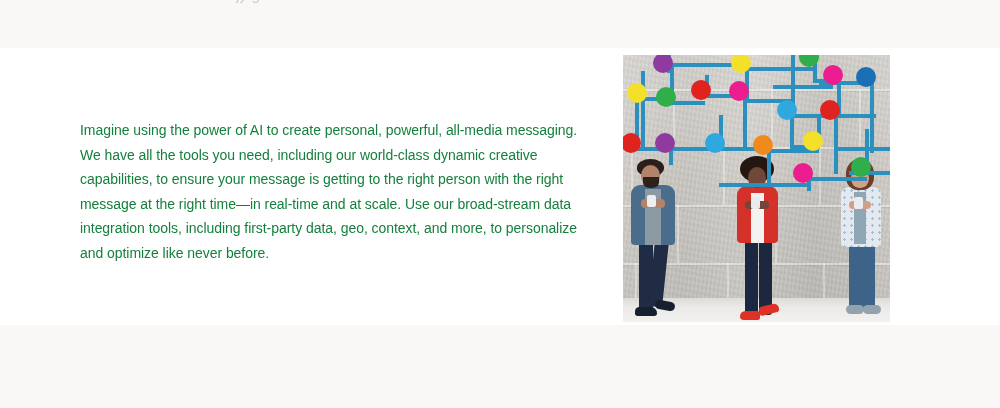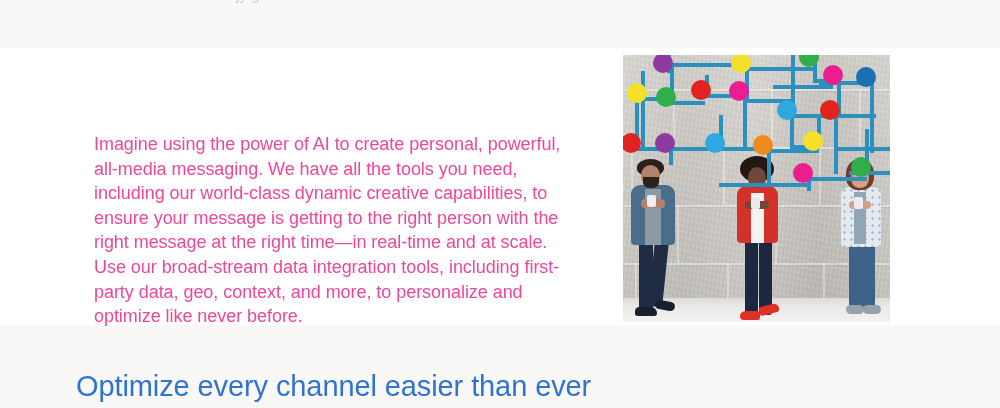--- a/index.html
+++ b/index.html
@@ -67,25 +67,25 @@
   .section-heading {
     margin: 0;
     font-size: 29px;
     line-height: 38px;
     font-weight: 400;
     color: #2e72d2;
     letter-spacing: -0.1px;
     white-space: nowrap;
   }
   .section-body {
-    margin: 18px;
+    margin: 4px;
     padding-top: 22px;
-    font-size: 18px;
+    font-size: 14px;
     line-height: 24.6px;
-    color: #ec4899;
+    color: #15803d;
     letter-spacing: -0.05px;
   }
 
   
   .heading-bottom {
     position: absolute;
     left: 76px;
     top: 367px;
     margin: 0;
     font-size: 29px;
@@ -222,21 +222,20 @@
   <div class="band band-top"></div>
   <div class="band band-mid"></div>
   <div class="band band-bottom"></div>
 
   <div class="clipped-text">jy        g</div>
 
   <div class="text-col">
     <p class="section-body">Imagine using the power of AI to create personal, powerful, all-media messaging. We have all the tools you need, including our world-class dynamic creative capabilities, to ensure your message is getting to the right person with the right message at the right time—in real-time and at scale. Use our broad-stream data integration tools, including first-party data, geo, context, and more, to personalize and optimize like never before.</p>
   </div>
 
-  <h2 class="heading-bottom">Optimize every channel easier than ever</h2>
 
   <div class="photo">
     <div class="photo-inner">
 
       <div class="wall">
         <div class="grain"></div>
         <div class="mortar-h" style="top:34px"></div>
         <div class="mortar-h" style="top:92px"></div>
         <div class="mortar-h" style="top:150px"></div>
         <div class="mortar-h" style="top:208px"></div>

